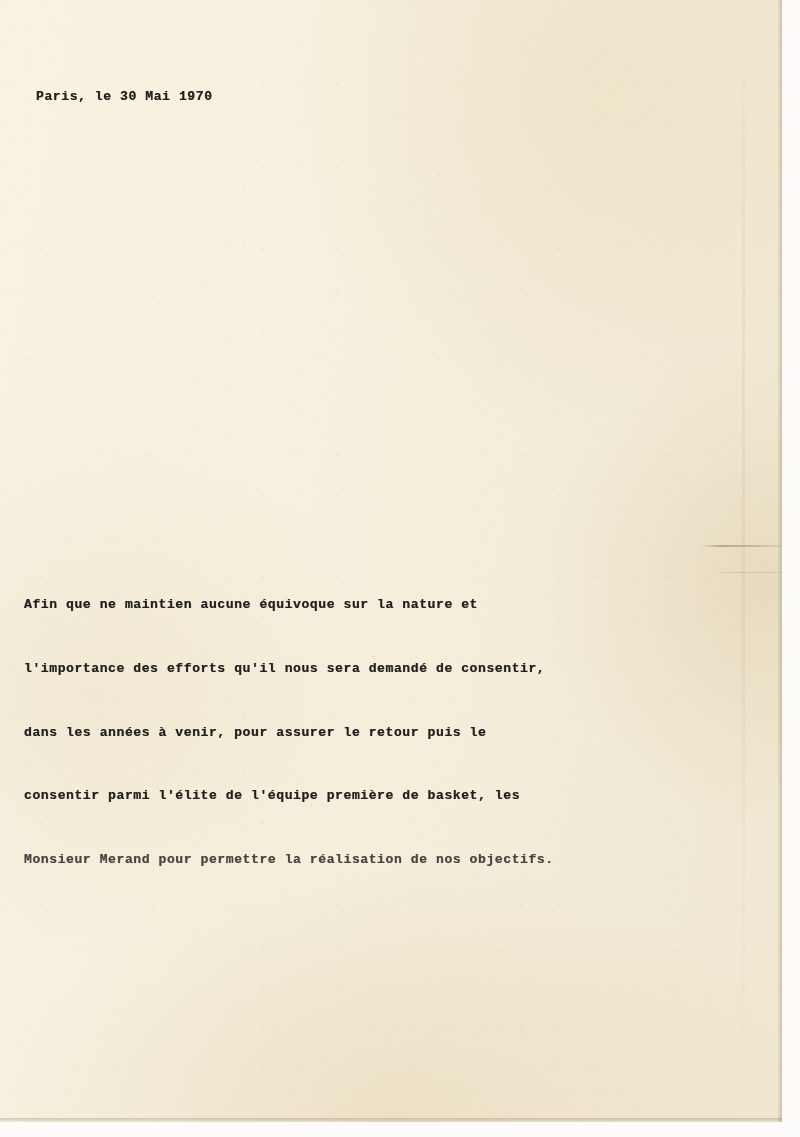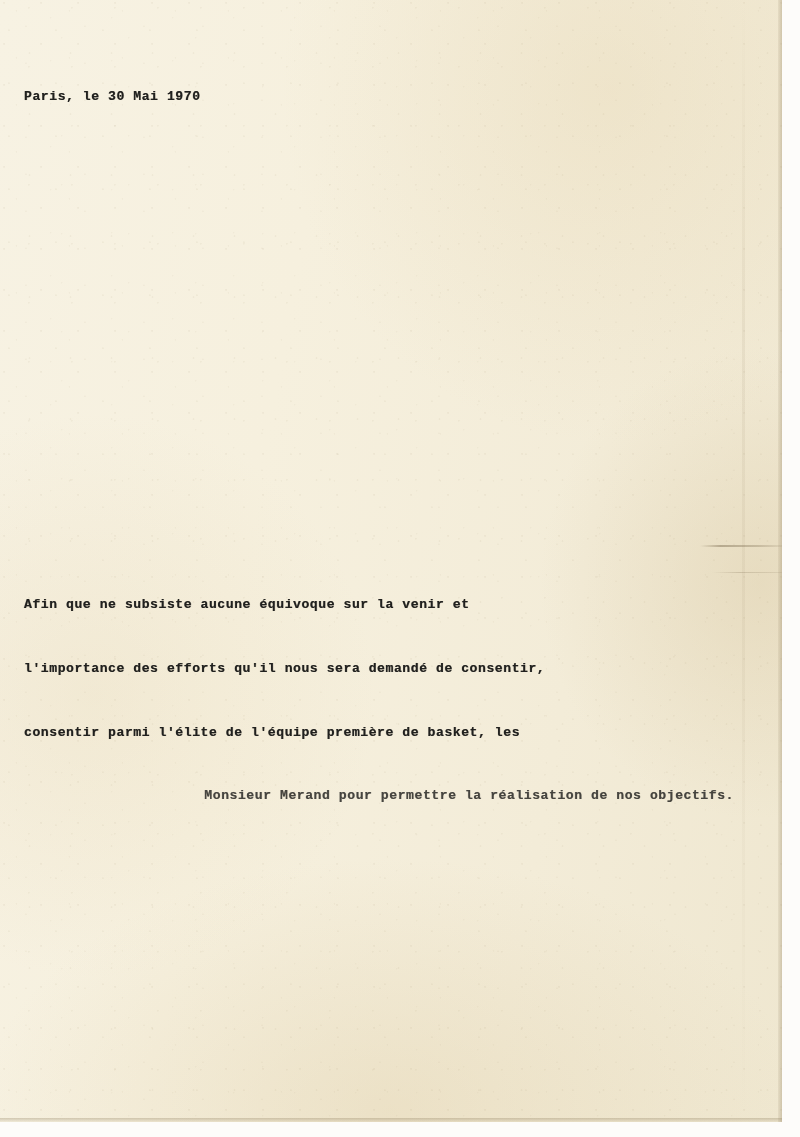--- a/index.html
+++ b/index.html
@@ -119,24 +119,24 @@
     font-weight: bold;
     
     text-shadow:
       0.4px 0 0 rgba(40,38,34,0.30),
       -0.4px 0 0 rgba(40,38,34,0.22),
       0 0.4px 0 rgba(40,38,34,0.18);
   }
 
   .blank { display: block; height: 21.2px; }
 
-  .date-line { margin-bottom: 0; }
-
-  
-  .faint { opacity: 0.82; text-align: right; }
+  .date-line { margin-bottom: 0; margin-left: 12px; }
+
+  
+  .faint { opacity: 0.82; }
 
   .block { display: block; }
 </style>
 </head>
 <body>
 
 <div class="scan-page">
 
   <div class="paper">
     <div class="grain"></div>
@@ -153,22 +153,23 @@
 
     <span class="blank"></span>
     <span class="blank"></span>
     <span class="blank"></span>
     <span class="blank"></span>
 
 
     <span class="blank"></span>
 
     <div class="block">
-      <span class="t-line">Afin que ne subsiste aucune équivoque sur la venir et</span>
+      <span class="t-line">Afin que ne maintien aucune équivoque sur la nature et</span>
       <span class="t-line">l'importance des efforts qu'il nous sera demandé de consentir,</span>
+      <span class="t-line">dans les années à venir, pour assurer le retour puis le</span>
       <span class="t-line">consentir parmi l'élite de l'équipe première de basket, les</span>
       <span class="t-line faint">Monsieur Merand pour permettre la réalisation de nos objectifs.</span>
     </div>
 
     
 
     
 
     
 

